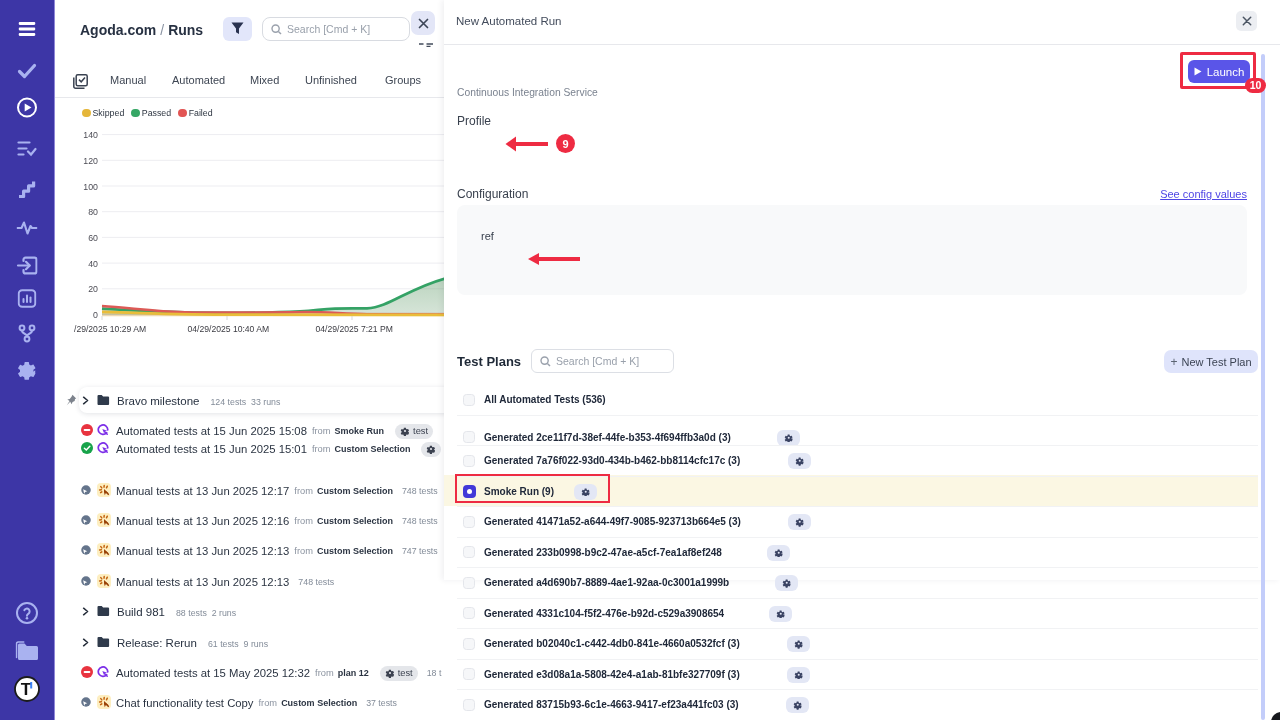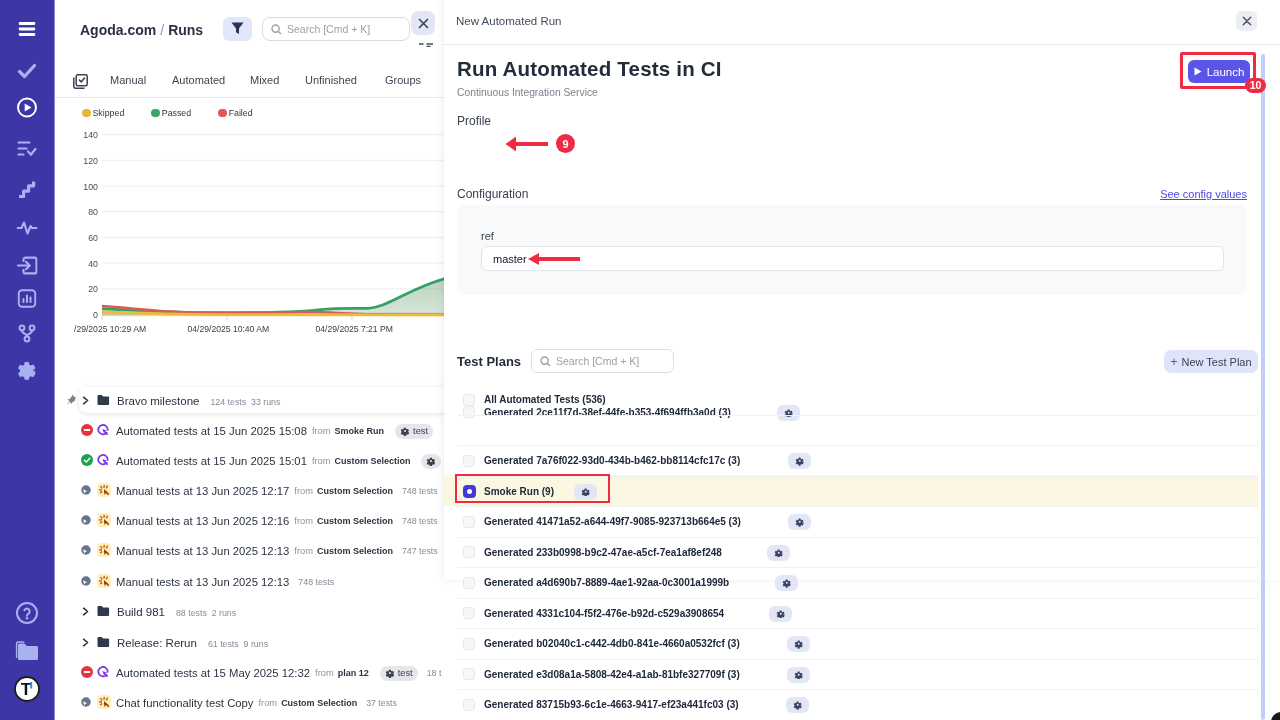--- a/index.html
+++ b/index.html
@@ -21,21 +21,21 @@
 .searchbox { position:absolute; left:207px; top:17px; width:148px; height:24px; background:#fff; border:1px solid #d8dbe1; border-radius:8px; display:flex; align-items:center; padding-left:8px; color:#99a0ab; font-size:10.5px; }
 .searchbox span { margin-left:5px; }
 .xbtn-left { position:absolute; left:356px; top:11px; width:24px; height:24px; background:#e3e6f7; border-radius:7px; display:flex; align-items:center; justify-content:center; }
 .stub { position:absolute; left:364px; top:33px; width:14px; height:4px; }
 
 
 #tabs { position:absolute; left:0px; top:64px; width:390px; height:34px; border-bottom:1px solid #e7e8ec; }
 #tabs .t { position:absolute; top:10px; font-size:11px; color:#3e4653; font-weight:500; }
 
 
-.legend { position:absolute; top:108px; left:27px; display:flex; align-items:flex-end; font-size:8.8px; color:#2e3642;gap:20px; }
+.legend { position:absolute; top:108px; left:27px; display:flex; align-items:flex-end; font-size:8.8px; color:#2e3642; }
 .legend i { width:8.5px; height:8.5px; border-radius:50%; display:inline-block; margin-right:2px; }
 .legend span { margin-right:7px; display:flex; align-items:center; }
 
 
 .runrow { position:absolute; left:0; width:410px; height:30px; display:flex; align-items:center; font-size:11.3px; color:#2b3442; }
 .runrow .ic1 { position:absolute; left:26px; }
 .runrow .ic2 { position:absolute; left:42px; }
 .runrow .title { position:absolute; left:61px; white-space:nowrap; font-weight:400; display:flex; align-items:center; }
 .pincard { position:absolute; left:24px; top:1px; width:420px; height:26px; background:#fff; border-radius:8px 0 0 8px; box-shadow:0 1px 5px rgba(40,50,70,0.13); }
 .runrow .from { color:#8b93a0; font-size:9.3px; font-weight:400; }
@@ -273,21 +273,21 @@
           <span class="ic2"><svg width="12" height="12" viewBox="0 0 14 14">
               <path d="M11.2 10.2 A5.5 5.5 0 1 1 12.5 7" stroke="#7c2fe8" stroke-width="2" fill="none" stroke-linecap="round"></path>
               <path d="M6.2 5.8 l5.6 2 -2.4 1 -1 2.4 Z" fill="#7c2fe8"></path>
               <path d="M9.7 9.7 l2.2 2.2" stroke="#7c2fe8" stroke-width="1.8" stroke-linecap="round"></path>
             </svg></span>
           <span class="title">Automated tests at 15 Jun 2025 15:08<span class="from" style="margin-left:5px">from</span><span class="fromname" style="margin-left:4px">Smoke Run</span><span class="badge" style="margin-left:11px"><svg width="10" height="10" viewBox="0 0 24 24">
                 <path fill="#3c4250" d="M12 8.2a3.8 3.8 0 1 0 0 7.6 3.8 3.8 0 0 0 0-7.6zm9.4 5.3-2.1 1.6c.05-.36.1-.73.1-1.1s-.05-.74-.1-1.1l2.1-1.6c.2-.15.25-.42.12-.64l-2-3.46c-.12-.22-.39-.3-.61-.22l-2.47 1a7.3 7.3 0 0 0-1.9-1.1l-.37-2.63A.49.49 0 0 0 13.7 4h-4a.49.49 0 0 0-.49.42l-.37 2.63c-.68.28-1.32.65-1.9 1.1l-2.47-1c-.22-.08-.49 0-.61.22l-2 3.46c-.13.22-.07.49.12.64l2.1 1.6c-.05.36-.1.73-.1 1.1s.05.74.1 1.1l-2.1 1.6c-.2.15-.25.42-.12.64l2 3.46c.12.22.39.3.61.22l2.47-1c.58.45 1.22.82 1.9 1.1l.37 2.63c.04.24.24.42.49.42h4c.25 0 .45-.18.49-.42l.37-2.63a7.3 7.3 0 0 0 1.9-1.1l2.47 1c.22.08.49 0 .61-.22l2-3.46a.49.49 0 0 0-.12-.64z"></path>
                 <circle cx="12" cy="12" r="2.6" fill="#e4e6ea"></circle>
               </svg>test</span></span>
         </div>
-        <div class="runrow" style="top:446px">
+        <div class="runrow" style="top:434px">
           <span class="ic1"><svg width="12" height="12" viewBox="0 0 12 12">
               <circle cx="6" cy="6" r="6" fill="#17a34a"></circle>
               <path d="M3.4 6.2 L5.3 8 L8.8 4.2" stroke="#fff" stroke-width="1.5" fill="none" stroke-linecap="round"></path>
             </svg></span>
           <span class="ic2"><svg width="12" height="12" viewBox="0 0 14 14">
               <path d="M11.2 10.2 A5.5 5.5 0 1 1 12.5 7" stroke="#7c2fe8" stroke-width="2" fill="none" stroke-linecap="round"></path>
               <path d="M6.2 5.8 l5.6 2 -2.4 1 -1 2.4 Z" fill="#7c2fe8"></path>
               <path d="M9.7 9.7 l2.2 2.2" stroke="#7c2fe8" stroke-width="1.8" stroke-linecap="round"></path>
             </svg></span>
           <span class="title">Automated tests at 15 Jun 2025 15:01<span class="from" style="margin-left:5px">from</span><span class="fromname" style="margin-left:4px">Custom Selection</span><span class="badge" style="margin-left:10px">
@@ -429,41 +429,39 @@
 </div>
 
 <div id="drawer">
   <div class="hdr">New Automated Run</div>
   <div class="xbtn">
         <svg width="10" height="10" viewBox="0 0 10 10">
           <path d="M1.3 1.3 L8.7 8.7 M8.7 1.3 L1.3 8.7" stroke="#4b5563" stroke-width="1.5" stroke-linecap="round"></path>
         </svg>
       </div>
   <div class="divider"></div>
-  <h1>Run Automated Tests in CI</h1>
   <div class="sub">Continuous Integration Service</div>
 
   <div class="redbox1"></div>
   <div class="launch"><svg width="8" height="9" viewBox="0 0 8 9">
           <path d="M0.5 0.5 L7.5 4.5 L0.5 8.5 Z" fill="#fff"></path>
         </svg>Launch</div>
   <div class="redbadge" style="left:801px; top:77.5px; width:21px; height:15px; border-radius:8px; font-size:10.5px;">10</div>
 
   <div class="lbl" style="left:13px; top:114px;">Profile</div>
   <svg class="abs" style="left:60px; top:134.5px" width="46" height="18" viewBox="0 0 46 18">
         <path d="M9 9 H44" stroke="#ee2b42" stroke-width="4.2"></path>
         <path d="M12 1.6 L1.5 9 L12 16.4 Z" fill="#ee2b42"></path>
       </svg>
   <div class="redbadge" style="left:112px; top:134px; width:19px; height:19px; border-radius:50%; font-size:11px;">9</div>
 
   <div class="lbl" style="left:13px; top:187px;">Configuration</div>
   <div class="seeconfig">See config values</div>
   <div class="cfgbox">
     <div class="ref">ref</div>
-    <input value="master" readonly="" style="">
     <svg class="abs" style="left:69px; top:46px" width="56" height="16" viewBox="0 0 56 16">
           <path d="M12 8 H54" stroke="#ee2b42" stroke-width="4"></path>
           <path d="M13 2 L2 8 L13 14 Z" fill="#ee2b42"></path>
         </svg>
   </div>
 
   <div class="tp-h">Test Plans</div>
   <div class="tp-search">
         <svg width="11" height="11" viewBox="0 0 11 11">
           <circle cx="4.6" cy="4.6" r="3.6" stroke="#9aa1ac" stroke-width="1.4" fill="none"></circle>
@@ -472,21 +470,21 @@
         <span>Search [Cmd + K]</span>
       </div>
   <div class="newplan"><span style="color:#5b6472;margin-right:4px;font-size:12px">+</span>New Test Plan</div>
 
   <div class="hl"></div>
   <div id="tprows">
         <div class="tprow" style="top:384.5px">
           <span class="cb" style="top:9px"></span>
           <span class="txt" id="tptxt0">All Automated Tests (536)</span>
         </div>
-        <div class="tprow" style="top:397px">
+        <div class="tprow" style="top:422px">
           <span class="cb" style="top:9px"></span>
           <span class="txt" id="tptxt1">Generated 2ce11f7d-38ef-44fe-b353-4f694ffb3a0d (3)</span>
           <span class="gear" style="top: 7.5px; left: 333px;">
             <svg width="9.5" height="9.5" viewBox="0 0 24 24">
               <path fill="#3a4363" d="M12 8.2a3.8 3.8 0 1 0 0 7.6 3.8 3.8 0 0 0 0-7.6zm9.4 5.3-2.1 1.6c.05-.36.1-.73.1-1.1s-.05-.74-.1-1.1l2.1-1.6c.2-.15.25-.42.12-.64l-2-3.46c-.12-.22-.39-.3-.61-.22l-2.47 1a7.3 7.3 0 0 0-1.9-1.1l-.37-2.63A.49.49 0 0 0 13.7 4h-4a.49.49 0 0 0-.49.42l-.37 2.63c-.68.28-1.32.65-1.9 1.1l-2.47-1c-.22-.08-.49 0-.61.22l-2 3.46c-.13.22-.07.49.12.64l2.1 1.6c-.05.36-.1.73-.1 1.1s.05.74.1 1.1l-2.1 1.6c-.2.15-.25.42-.12.64l2 3.46c.12.22.39.3.61.22l2.47-1c.58.45 1.22.82 1.9 1.1l.37 2.63c.04.24.24.42.49.42h4c.25 0 .45-.18.49-.42l.37-2.63a7.3 7.3 0 0 0 1.9-1.1l2.47 1c.22.08.49 0 .61-.22l2-3.46a.49.49 0 0 0-.12-.64z"></path>
               <circle cx="12" cy="12" r="2.6" fill="#e3e7f5"></circle>
             </svg>
           </span>
         </div>
         <div class="tpdiv" style="top:414.5px"></div>

